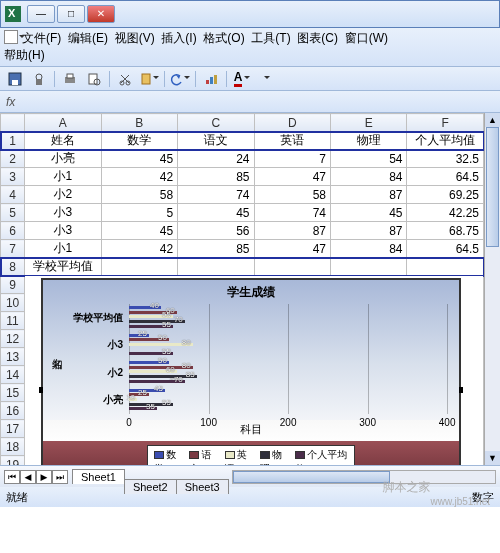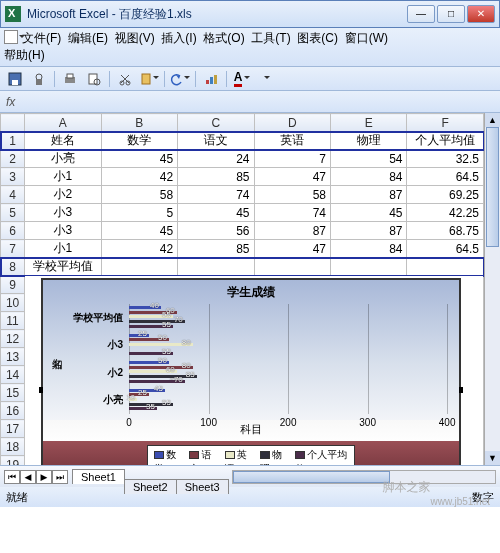--- a/index.html
+++ b/index.html
@@ -87,21 +87,20 @@
 .vscroll .arr.up { top: 0; }
 .vscroll .arr.dn { bottom: 0; }
 
 svg { display: block; }
 </style>
 </head>
 <body>
 
 <div class="titlebar">
   <span class="icon-box"></span>
-  <span class="title-text">Microsoft Excel - 百度经验1.xls</span>
   <div class="win-btns">
     <div class="win-btn">—</div>
     <div class="win-btn">□</div>
     <div class="win-btn close">✕</div>
   </div>
 </div>
 
 <div class="menubar">
   <div class="menu-icon-row">
     <span class="drop"></span>

